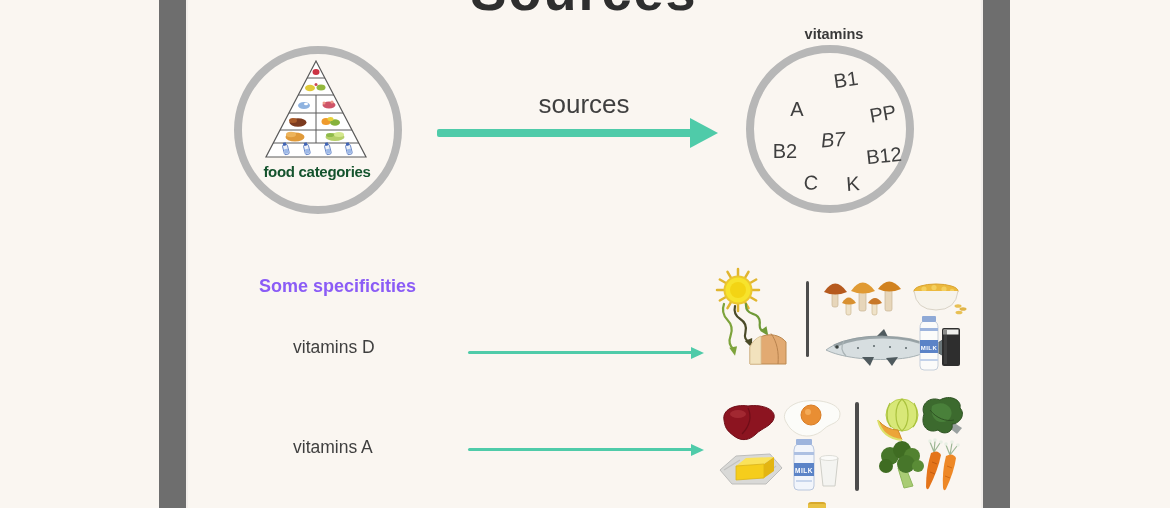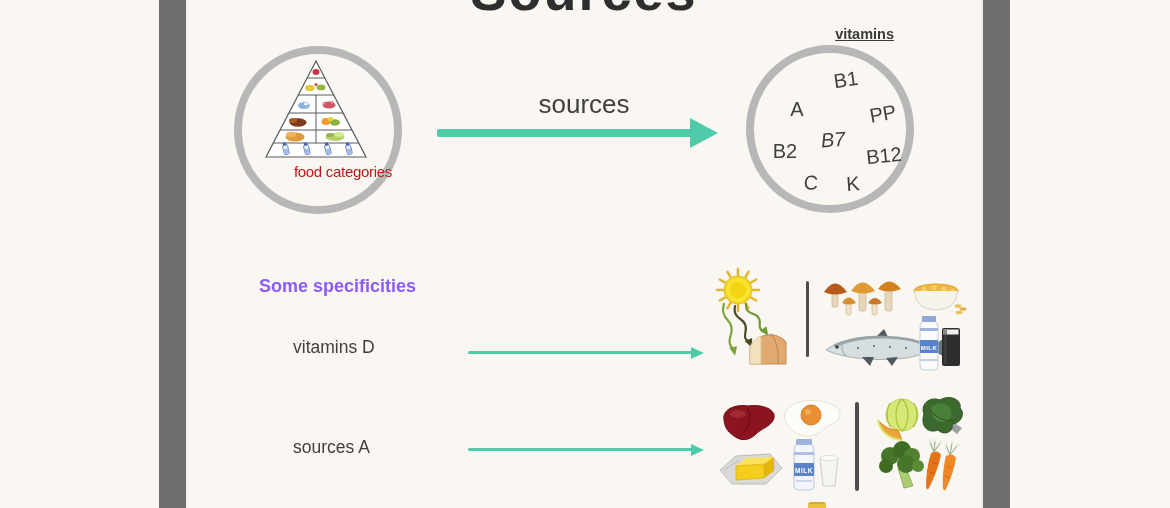--- a/index.html
+++ b/index.html
@@ -15,25 +15,25 @@
   .title { position:absolute; left:384px; top:-36px; width:400px; text-align:center;
            font-size:54px; font-weight:700; letter-spacing:2px; color:#2e2e2e; line-height:54px; }
 
   .circle { position:absolute; width:168px; height:168px; border:8px solid #b7b7b7;
             border-radius:50%; background:transparent; }
   .food-circle { left:234px; top:46px; }
   .vitamins-circle { left:746px; top:45px; }
 
   .pyramid { position:absolute; left:262px; top:58px; }
 
-  .circle-caption { position:absolute; left:242px; top:163px; width:150px; text-align:right;
-                    font-size:15px; font-weight:400; letter-spacing:-0.3px; color:#b91c1c; }
-
-  .vitamins-caption { position:absolute; left:774px; top:26px; width:120px; text-align:right;
-                      font-size:14.5px; font-weight:700; color:#3a3a3a;text-decoration:underline; }
+  .circle-caption { position:absolute; left:242px; top:163px; width:150px; text-align:center;
+                    font-size:15px; font-weight:700; letter-spacing:-0.3px; color:#14532d; }
+
+  .vitamins-caption { position:absolute; left:774px; top:26px; width:120px; text-align:center;
+                      font-size:14.5px; font-weight:700; color:#3a3a3a; }
 
   .vit { position:absolute; font-size:20px; color:#3f3f3f; white-space:nowrap;
          transform:translate(-50%,-50%); }
   .v-b1  { left:92px;  top:27px;  transform:translate(-50%,-50%) rotate(-8deg); }
   .v-a   { left:43px;  top:56px; }
   .v-pp  { left:129px; top:61px;  transform:translate(-50%,-50%) rotate(-10deg); }
   .v-b7  { left:79px;  top:87px;  font-style:italic; transform:translate(-50%,-50%) rotate(-5deg); }
   .v-b2  { left:31px;  top:98px; }
   .v-b12 { left:130px; top:103px; transform:translate(-50%,-50%) rotate(-6deg); }
   .v-c   { left:57px;  top:130px; transform:translate(-50%,-50%) rotate(4deg); }
@@ -158,21 +158,21 @@
     <span class="vit v-c">C</span>
     <span class="vit v-k">K</span>
   </div>
 
   <div class="spec-heading">Some specificities</div>
 
   <div class="row-label label-d">vitamins D</div>
   <div class="sa-line arrow-d" style="left:468px; top:351px;"></div>
   <div class="sa-head" style="left:691px; top:346.5px;"></div>
 
-  <div class="row-label label-a">sources A</div>
+  <div class="row-label label-a">vitamins A</div>
   <div class="sa-line arrow-a" style="left:468px; top:448px;"></div>
   <div class="sa-head" style="left:691px; top:443.5px;"></div>
 
   <svg class="ill sun-skin" width="92" height="112" viewBox="0 0 92 112">
     <g stroke="#e0b52f" stroke-width="2.5" stroke-linecap="round">
       <line x1="52" y1="26" x2="59" y2="26"></line>
         <line x1="50.1" y1="33" x2="56.2" y2="36.5"></line>
       <line x1="45" y1="38.1" x2="48.5" y2="44.2"></line>
         <line x1="38" y1="40" x2="38" y2="47"></line>
       <line x1="31" y1="38.1" x2="27.5" y2="44.2"></line>

